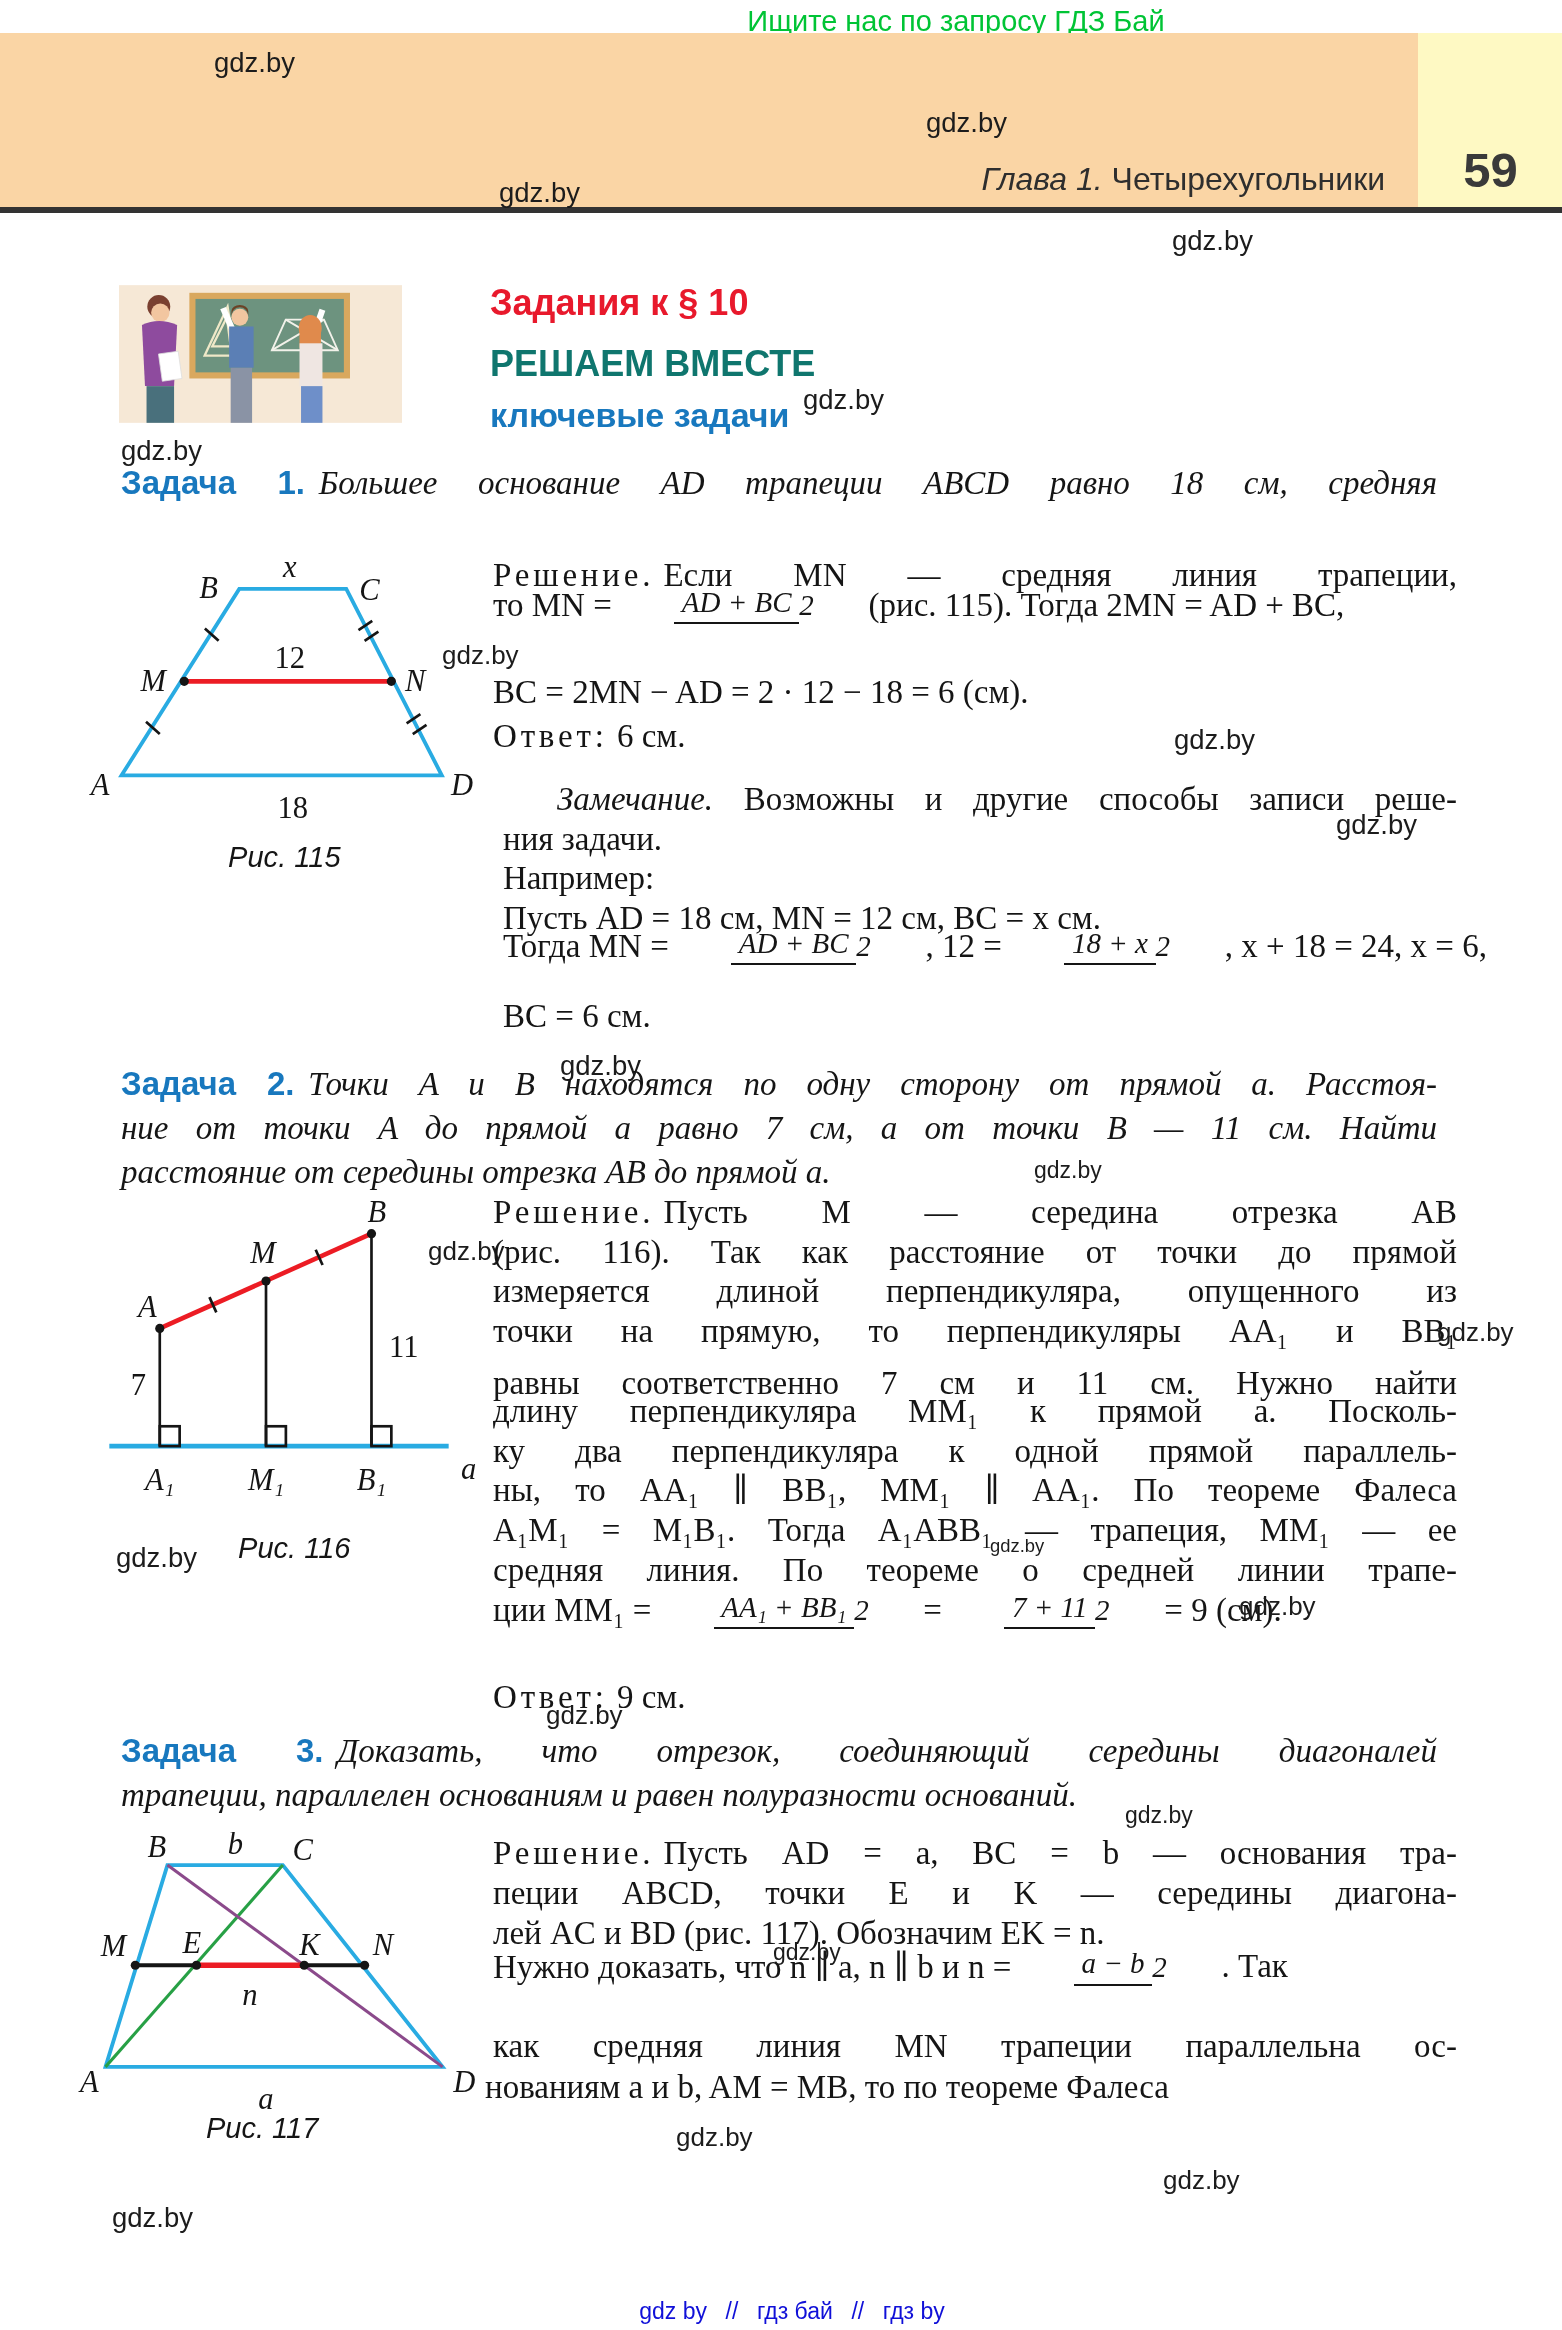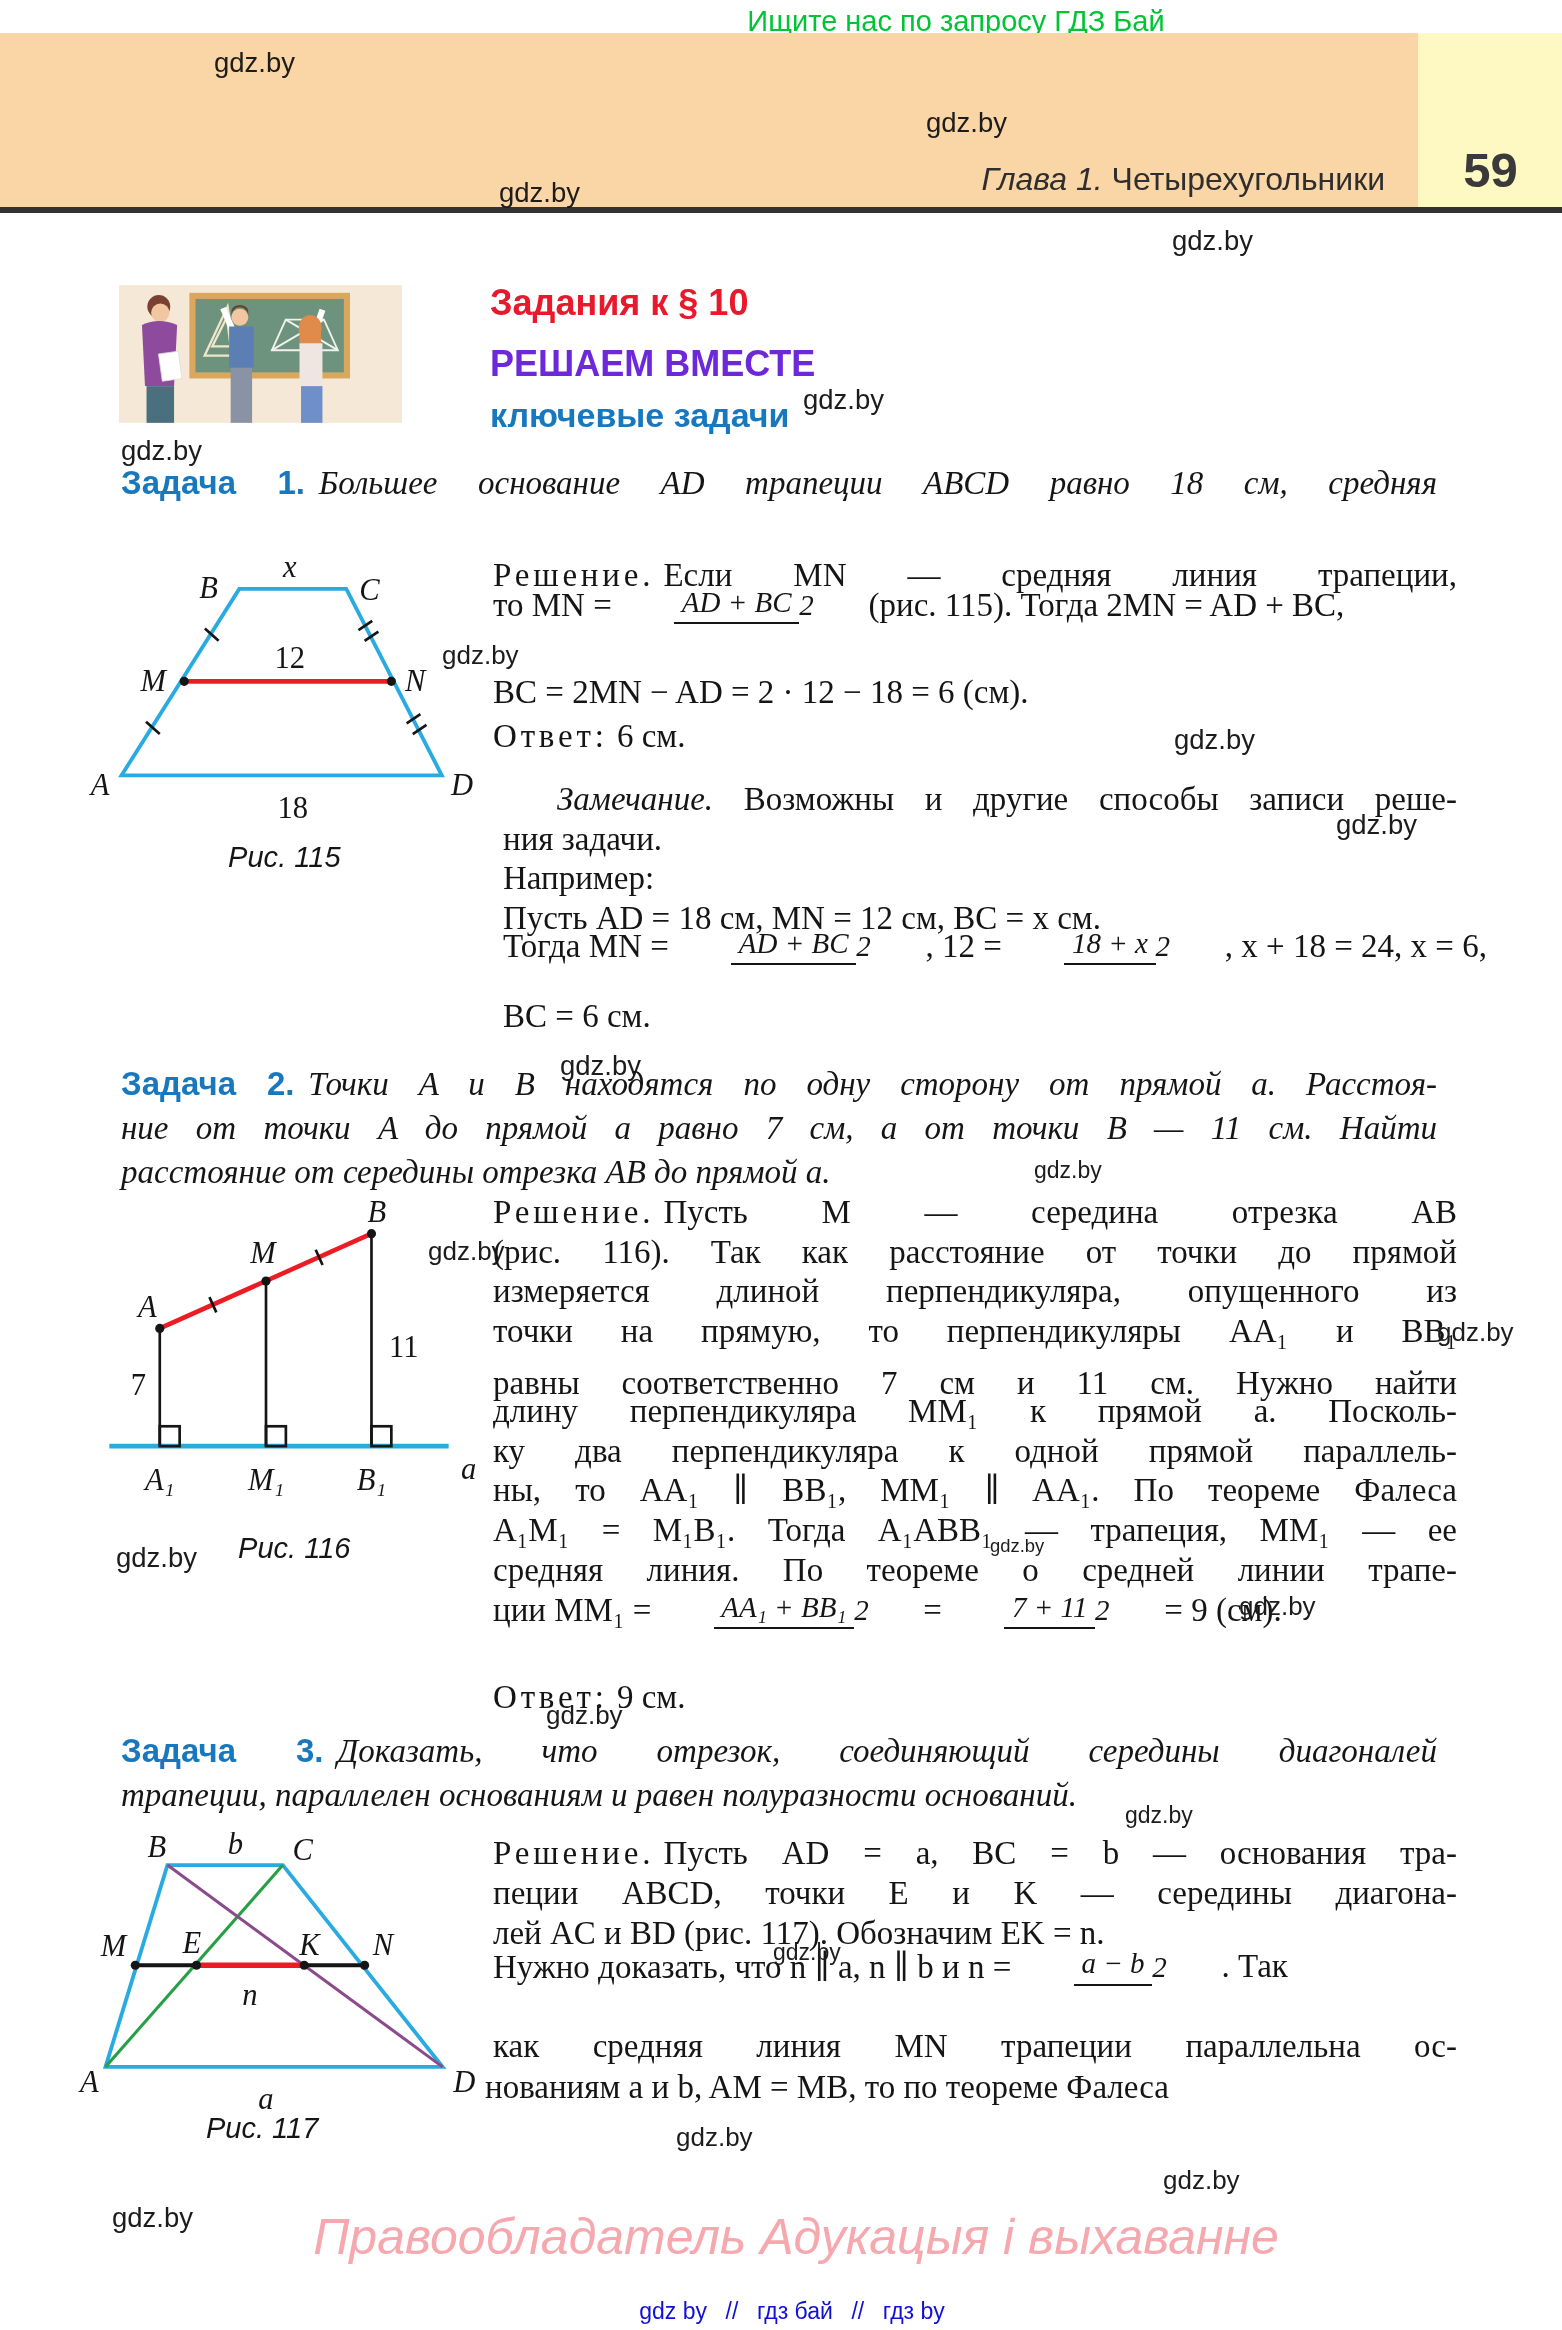--- a/index.html
+++ b/index.html
@@ -16,21 +16,21 @@
            display:flex;align-items:flex-end;justify-content:center;padding-bottom:9.2px;box-sizing:border-box;}
   .pagebox span{font-family:"Liberation Sans","DejaVu Sans",sans-serif;font-size:49px;font-weight:600;color:#3a3a3a;}
   .chapter{position:absolute;top:161px;right:178px;font-family:"Liberation Sans","DejaVu Sans",sans-serif;
            font-size:32px;color:#2e2e2e;white-space:nowrap;}
   .top-notice{position:absolute;top:4.6px;left:956px;transform:translateX(-50%);
               font-family:"Liberation Sans","DejaVu Sans",sans-serif;font-size:29px;font-weight:500;color:#00c435;white-space:nowrap;}
   
   .h-red{position:absolute;left:490px;top:282px;font-family:"Liberation Sans","DejaVu Sans",sans-serif;
          font-size:36px;font-weight:bold;color:#e8192c;white-space:nowrap;}
   .h-blue1{position:absolute;left:490px;top:343px;font-family:"Liberation Sans","DejaVu Sans",sans-serif;
-         font-size:36px;font-weight:bold;color:#6d28d9;white-space:nowrap;}
+         font-size:36px;font-weight:bold;color:#0f766e;white-space:nowrap;}
   .h-blue2{position:absolute;left:490px;top:396px;font-family:"Liberation Sans","DejaVu Sans",sans-serif;
          font-size:34px;font-weight:bold;color:#1878be;white-space:nowrap;}
   
   .line{position:absolute;font-size:33px;line-height:1.25;white-space:nowrap;color:#151515;}
   .just{white-space:normal;text-align:justify;text-align-last:justify;}
   .stmt{font-style:italic;}
   .tlabel{font-family:"Liberation Sans","DejaVu Sans",sans-serif;font-weight:bold;color:#1878be;
           font-style:normal;margin-right:13.8px;}
   .ls{letter-spacing:3.8px;margin-right:9.2px;}
   .frow{position:absolute;display:flex;align-items:center;font-size:33px;white-space:nowrap;color:#151515;gap:44px;}
@@ -299,21 +299,20 @@
     </span>
     <span>. Так</span>
   </div>
   <div class="line just" style="left:493px;top:2026px;width:964px;">как средняя линия MN трапеции параллельна ос-</div>
   <div class="line" style="left:485px;top:2067px;">нованиям a и b, AM = MB, то по теореме Фалеса</div>
   <div class="wm" style="left:773px;top:1939px;font-size:23px;">gdz.by</div>
   <div class="wm" style="left:676px;top:2122px;font-size:26px;">gdz.by</div>
   <div class="wm" style="left:1163px;top:2165px;font-size:26px;">gdz.by</div>
   <div class="wm" style="left:112px;top:2202px;">gdz.by</div>
 
-  <div class="copyright">Правообладатель Адукацыя і выхаванне</div>
   <div class="footer-links">
     <span>gdz by</span>
     <span>//</span>
     <span>гдз бай</span>
     <span>//</span>
     <span>гдз by</span>
   </div>
 
 </div>
 

